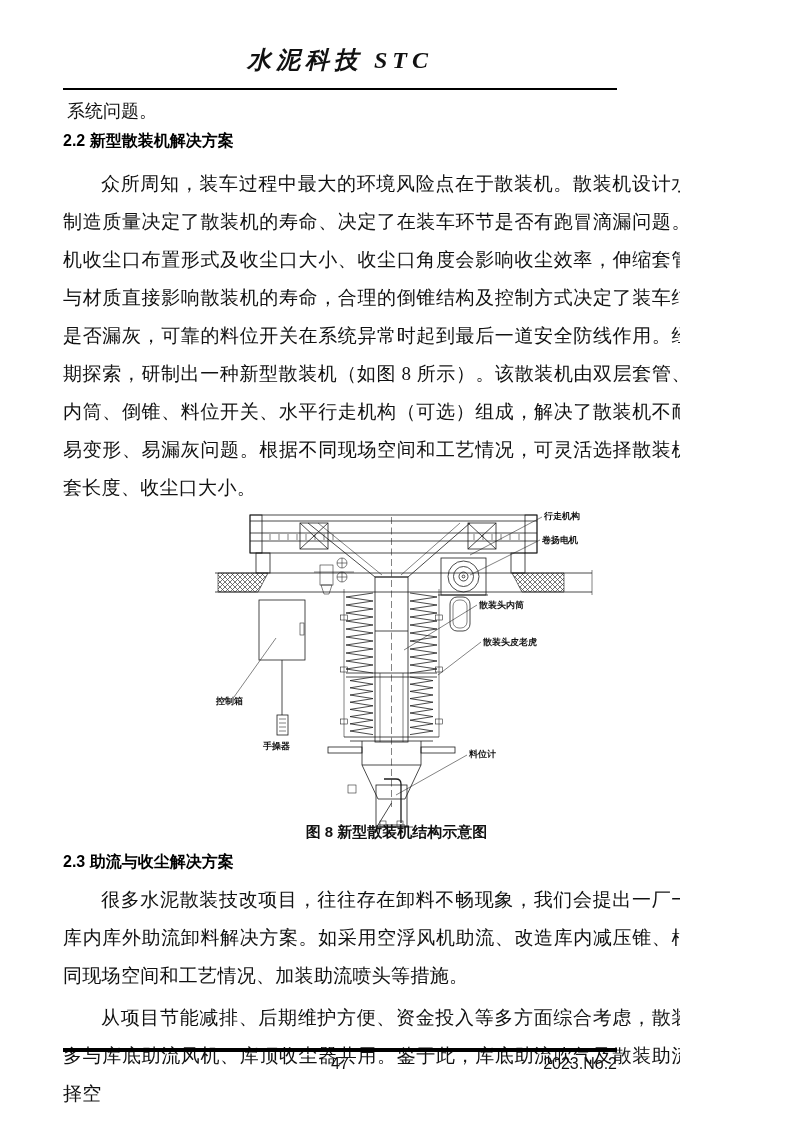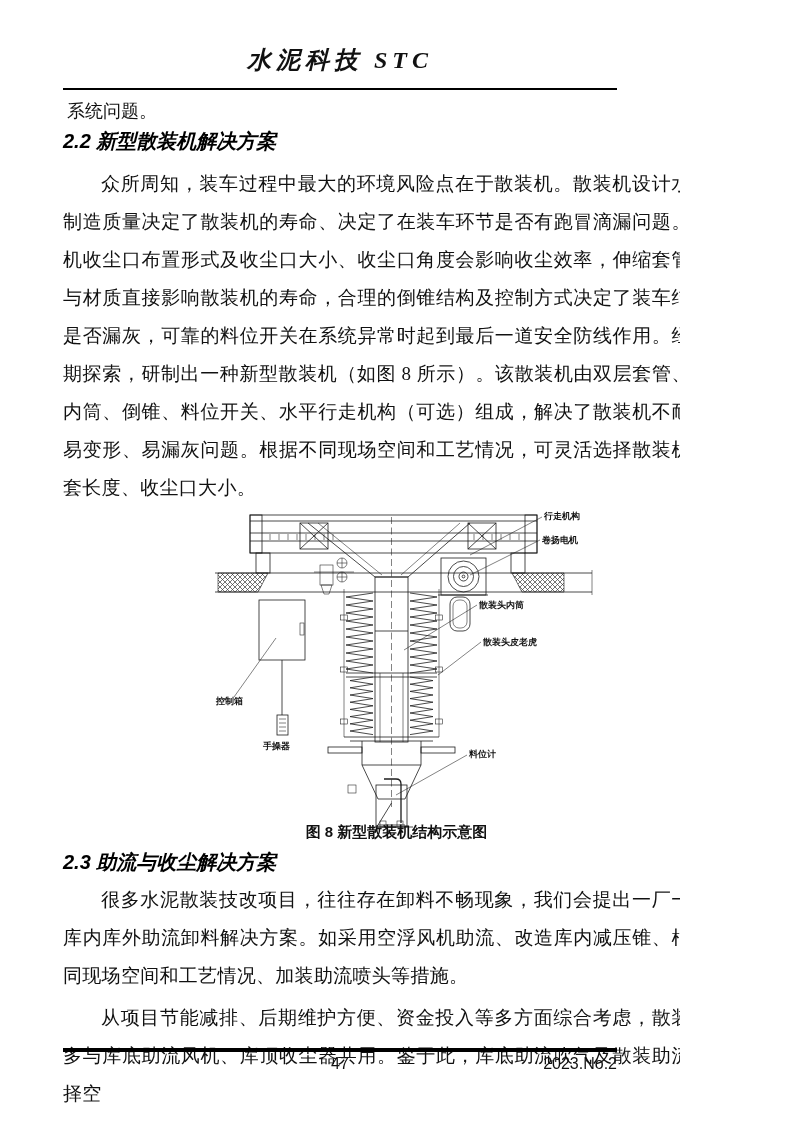--- a/index.html
+++ b/index.html
@@ -24,21 +24,21 @@
   }
   .column{
     position:absolute;top:95px;left:63px;width:667px;
   }
   .fragment{
     margin:4px;font-size:18px;line-height:24px;
   }
   h2.sec{
     margin:5px 0 0 0;
     font-family:"Liberation Sans","DejaVu Sans",sans-serif;
-    font-size:20px;font-weight:700;line-height:26px;color:#000;font-style:italic;
+    font-size:16px;font-weight:700;line-height:26px;color:#000;
   }
   p.body{
     margin:11px 0 0 0;
     font-size:19px;line-height:38px;
     text-align:justify;text-align-last:left;
     text-indent:2em;
     letter-spacing:0.3px;
   }
   figure.diagram{
     margin:0;padding:0;margin-top:0;

